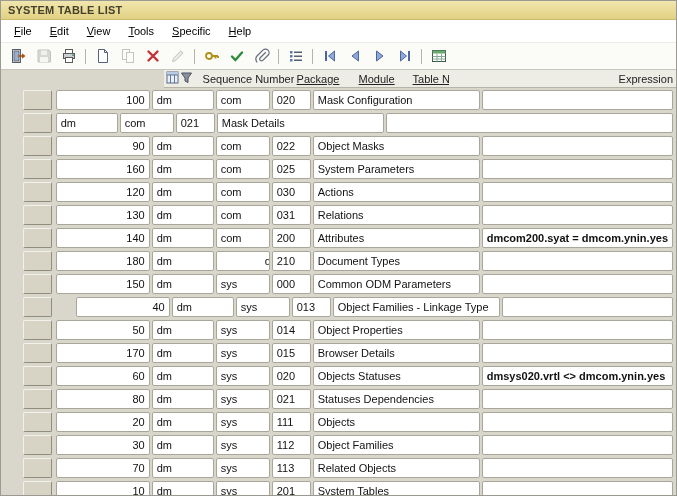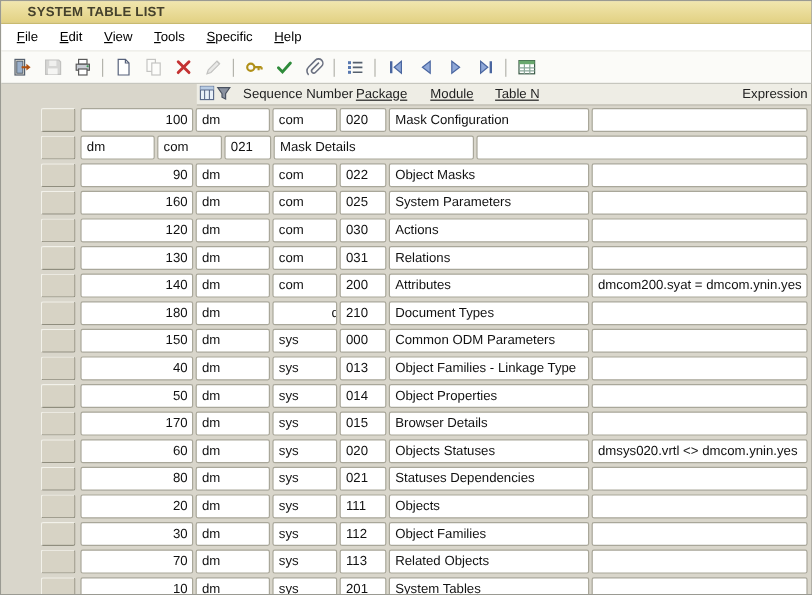--- a/index.html
+++ b/index.html
@@ -1,36 +1,36 @@
 <!DOCTYPE html>
 <html><head>
 <meta charset="utf-8">
 <style>
   html,body{margin:0;padding:0;background:#fff;}
   body{width:677px;height:496px;overflow:hidden;font-family:"Liberation Sans",sans-serif;}
   .window{width:677px;height:496px;box-sizing:border-box;border:1px solid #9A9A92;background:#D9D6CB;display:flex;flex-direction:column;}
-  .titlebar{height:18px;flex:0 0 18px;background:linear-gradient(#F1E6AE,#E2D183);border-bottom:1px solid #C9BA6E;display:flex;align-items:center;padding:0 22px;font-size:11px;font-weight:bold;color:#45412C;letter-spacing:.2px;}
+  .titlebar{height:18px;flex:0 0 18px;background:linear-gradient(#F1E6AE,#E2D183);border-bottom:1px solid #C9BA6E;display:flex;align-items:center;padding:0 7px;font-size:11px;font-weight:bold;color:#45412C;letter-spacing:.2px;}
   .menubar{height:22px;flex:0 0 22px;background:#FFFFFF;display:flex;align-items:center;font-size:11px;color:#000;padding-left:4px;}
   .menu-item{padding:3px 9px;cursor:default;}
   .toolbar{height:26px;flex:0 0 26px;background:#FBFBF8;border-bottom:1px solid #C6C6BE;border-top:1px solid #EDEDE8;display:flex;align-items:center;padding:0 5px;}
   .tb-btn{width:23px;height:21px;display:flex;align-items:center;justify-content:center;border:1px solid transparent;border-radius:2px;}
   .tb-btn.disabled{opacity:.35;filter:grayscale(1);}
   .tb-btn svg{display:block;}
   .tb-sep{width:1px;height:15px;background:#B4B4AC;margin:0 4px;flex:0 0 1px;}
   .grid{flex:1;display:flex;flex-direction:column;overflow:hidden;background:#D9D6CB;align-items:flex-end;}
   .grid-header{height:17px;flex:0 0 17px;display:flex;align-items:center;background:#EEEDE5;border-bottom:1px solid #B6B4A8;font-size:11px;color:#222;}
   .gh-corner{width:36px;flex:0 0 36px;display:flex;align-items:center;gap:1px;padding-left:2px;box-sizing:border-box;}
   .gh-cell{box-sizing:border-box;padding:0 3px;white-space:nowrap;overflow:hidden;}
   .gh-cell.u{text-decoration:underline;}
   .grid-body{flex:1;overflow:hidden;}
   .grid-row{display:flex;height:23px;align-items:center;}
   .selector{box-sizing:border-box;width:29px;height:20px;margin:0 4px 0 3px;background:#D7D3C5;border:1px solid;border-color:#F2F1EA #8F8D7E #8F8D7E #F2F1EA;border-radius:2px;flex:0 0 29px;}
   .cell{box-sizing:border-box;height:20px;background:#fff;border:1px solid #A9A79A;border-radius:2px;font-size:11px;color:#111;display:flex;align-items:center;padding:0 4px;overflow:hidden;white-space:nowrap;margin-right:2px;}
   .cell.num{justify-content:flex-end;}
-  .cell.grow{flex:1;margin-right:3px;}
+  .cell.grow{flex:1;margin-right:3px;font-weight:bold;}
 </style>
 </head>
 <body>
 
 <div class="window">
   <div class="titlebar">
     <span>SYSTEM TABLE LIST</span>
   </div>
   <div class="menubar" id="menubar">
       <div class="menu-item"><u>F</u>ile</div>
@@ -273,21 +273,21 @@
           <div class="selector"></div>
           <div class="cell num" style="width: 94px; flex: 0 0 94px;">150</div>
           <div class="cell" style="width: 62px; flex: 0 0 62px;">dm</div>
           <div class="cell" style="width: 54px; flex: 0 0 54px;">sys</div>
           <div class="cell" style="width: 39px; flex: 0 0 39px;">000</div>
           <div class="cell" style="width: 167px; flex: 0 0 167px;">Common ODM Parameters</div>
           <div class="cell grow"></div>
         </div>
         <div class="grid-row">
           <div class="selector"></div>
-          <div class="cell num" style="width: 94px; flex: 0 0 94px;">40</div>
+          <div class="cell num" style="width: 94px; flex: 0 0 94px; margin-left: 20px;">40</div>
           <div class="cell" style="width: 62px; flex: 0 0 62px;">dm</div>
           <div class="cell" style="width: 54px; flex: 0 0 54px;">sys</div>
           <div class="cell" style="width: 39px; flex: 0 0 39px;">013</div>
           <div class="cell" style="width: 167px; flex: 0 0 167px;">Object Families - Linkage Type</div>
           <div class="cell grow"></div>
         </div>
         <div class="grid-row">
           <div class="selector"></div>
           <div class="cell num" style="width: 94px; flex: 0 0 94px;">50</div>
           <div class="cell" style="width: 62px; flex: 0 0 62px;">dm</div>

